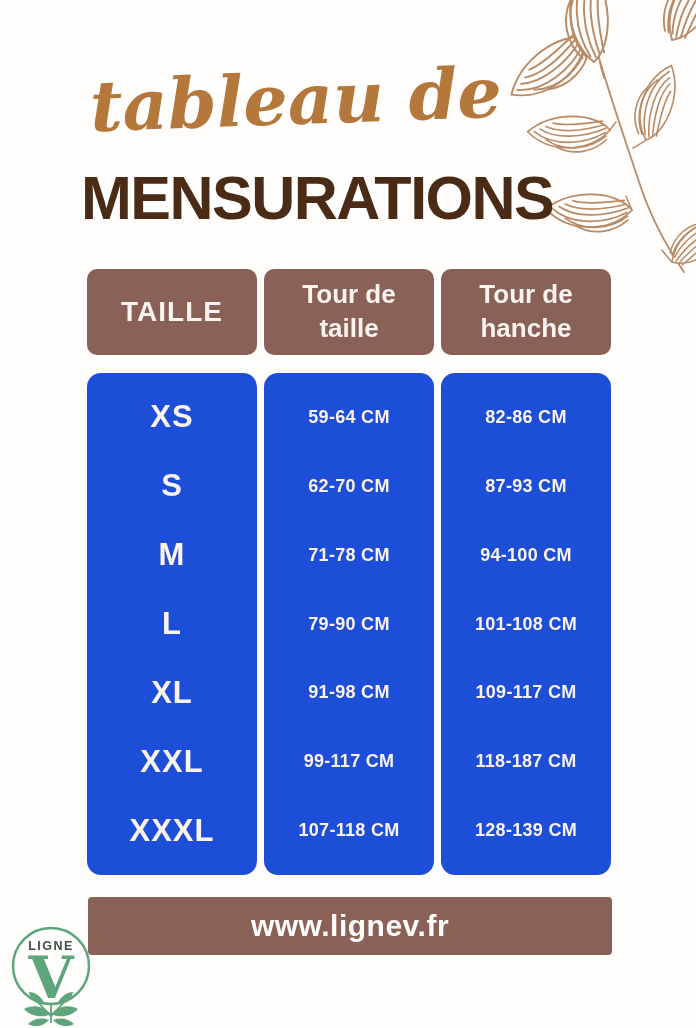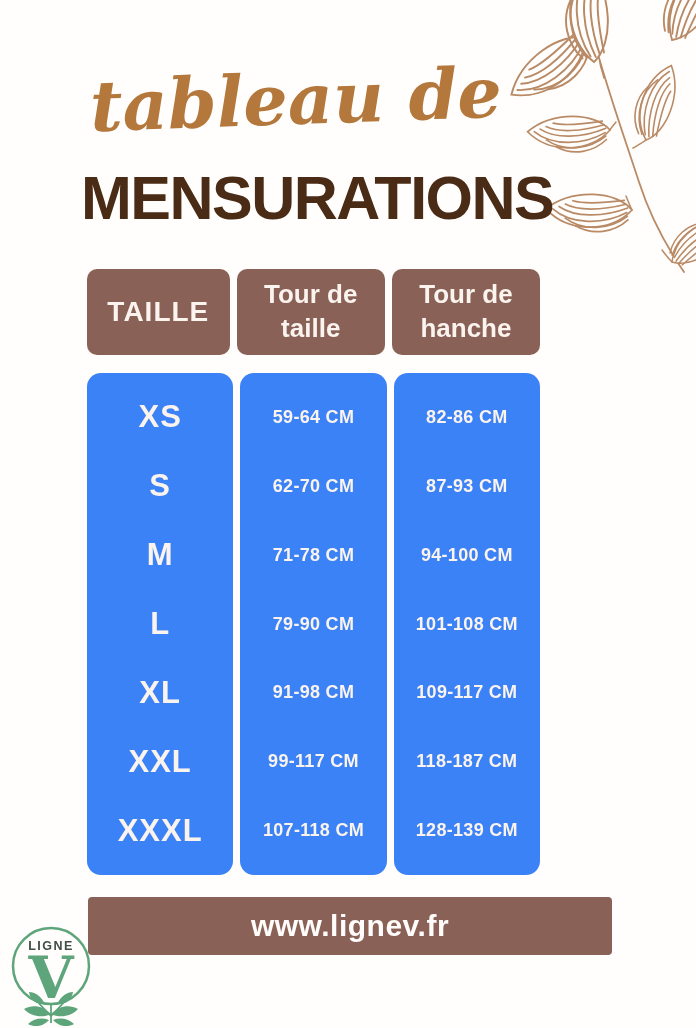--- a/index.html
+++ b/index.html
@@ -32,21 +32,21 @@
     top: 163px;
     font-size: 61px;
     font-weight: 700;
     letter-spacing: -1.5px;
     color: #4a2b15;
     white-space: nowrap;
     text-align: center;
   }
 
   
-  .size-table { position: absolute; left: 87px; top: 269px; width: 453px; }
+  .size-table { position: absolute; left: 87px; top: 269px; width: 524px; }
   .thead { display: flex; gap: 7px; }
   .th {
     width: 170px;
     height: 86px;
     background: #8a6156;
     border-radius: 10px;
     color: #fbf3ee;
     font-weight: 700;
     font-size: 26px;
     line-height: 1.3;
@@ -56,21 +56,21 @@
     text-align: center;
     box-sizing: border-box;
     padding: 0 22px;
   }
   .th.first { font-size: 28px; letter-spacing: 1px; padding: 0 6px; }
 
   .tbody { display: flex; gap: 7px; margin-top: 18px; }
   .col {
     width: 170px;
     height: 502px;
-    background: #3b82f6;
+    background: #1d4ed8;
     border-radius: 14px;
     display: flex;
     flex-direction: column;
     box-sizing: border-box;
     padding: 10px 15px;
   }
   .cell {
     flex: 1;
     display: flex;
     align-items: center;

